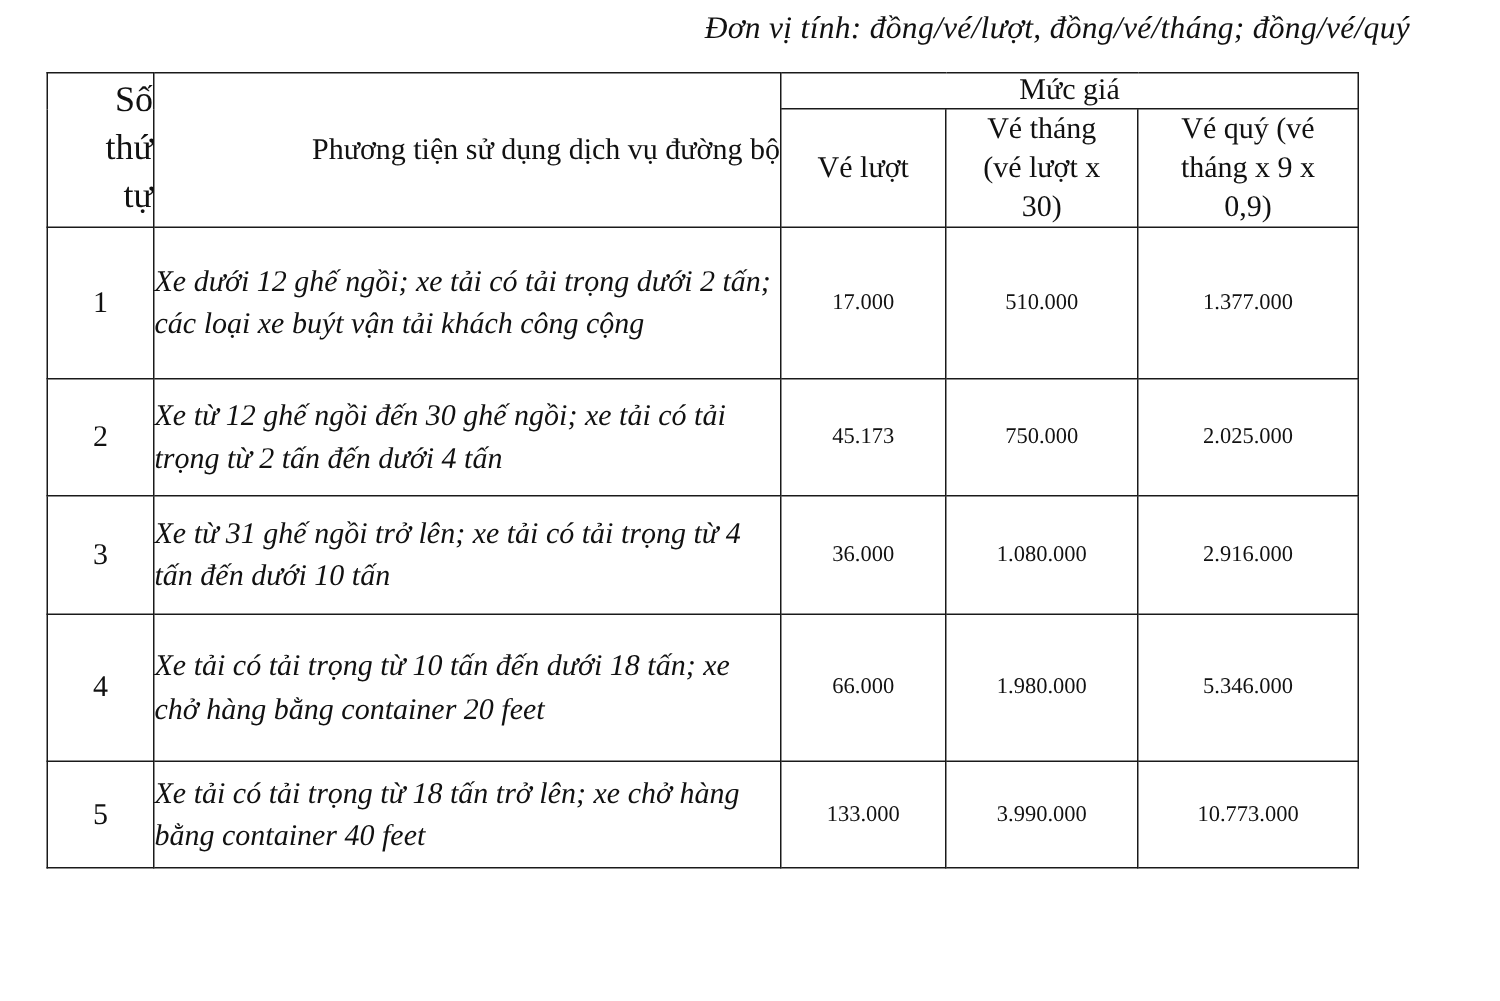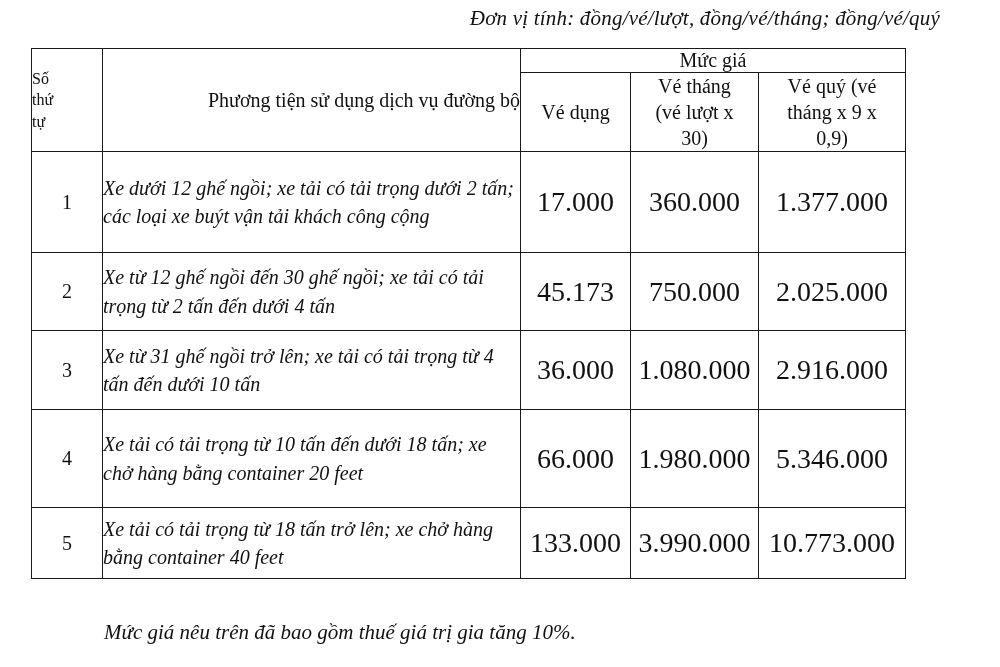--- a/index.html
+++ b/index.html
@@ -61,23 +61,23 @@
   }
 
   
   col.c-stt    { width: 71px; }
   col.c-desc   { width: 418px; }
   col.c-luot   { width: 110px; }
   col.c-thang  { width: 128px; }
   col.c-quy    { width: 147px; }
 
   th.h-stt {
-    text-align: left;
+    text-align: right;
     line-height: 1.32;
-    font-size: 16px;
+    font-size: 24px;
     padding: 6px 4px;
   }
   th.h-desc {
     text-align: right;
     padding: 6px 14px;
     font-size: 20px;
   }
   th.h-mucgia {
     text-align: center;
     font-size: 20px;
@@ -86,21 +86,21 @@
   th.h-sub {
     text-align: center;
     line-height: 1.3;
     font-size: 20px;
     padding: 5px 6px;
     margin-top: 22px;
   }
 
   td.c-num {
     text-align: center;
-    font-size: 28px;
+    font-size: 15px;
     padding: 6px 4px;
   }
   td.c-idx {
     text-align: center;
     font-size: 20px;
   }
   td.c-text {
     text-align: left;
     font-size: 20px;
     line-height: 1.42;
@@ -160,39 +160,39 @@
         <tr>
           <th class="h-stt" rowspan="2">
             <div>Số</div>
             <div>thứ</div>
             <div>tự</div>
           </th>
           <th class="h-desc" rowspan="2">Phương tiện sử dụng dịch vụ đường bộ</th>
           <th class="h-mucgia" colspan="3">Mức giá</th>
         </tr>
         <tr>
-          <th class="h-sub">Vé dụng</th>
+          <th class="h-sub">Vé lượt</th>
           <th class="h-sub">
             <div>Vé tháng</div>
             <div>(vé lượt x</div>
             <div>30)</div>
           </th>
           <th class="h-sub">
             <div>Vé quý (vé</div>
             <div>tháng x 9 x</div>
             <div>0,9)</div>
           </th>
         </tr>
       </thead>
       <tbody>
         <tr class="row-1">
           <td class="c-idx">1</td>
           <td class="c-text">Xe dưới 12 ghế ngồi; xe tải có tải trọng dưới 2 tấn; các loại xe buýt vận tải khách công cộng</td>
           <td class="c-num">17.000</td>
-          <td class="c-num">360.000</td>
+          <td class="c-num">510.000</td>
           <td class="c-num">1.377.000</td>
         </tr>
         <tr class="row-2">
           <td class="c-idx">2</td>
           <td class="c-text">Xe từ 12 ghế ngồi đến 30 ghế ngồi; xe tải có tải trọng từ 2 tấn đến dưới 4 tấn</td>
           <td class="c-num">45.173</td>
           <td class="c-num">750.000</td>
           <td class="c-num">2.025.000</td>
         </tr>
         <tr class="row-3">
@@ -213,19 +213,18 @@
           <td class="c-idx">5</td>
           <td class="c-text">Xe tải có tải trọng từ 18 tấn trở lên; xe chở hàng bằng container 40 feet</td>
           <td class="c-num">133.000</td>
           <td class="c-num">3.990.000</td>
           <td class="c-num">10.773.000</td>
         </tr>
       </tbody>
     </table>
   </div>
 
-  <div class="footnote">Mức giá nêu trên đã bao gồm thuế giá trị gia tăng 10%.</div>
 
   <div class="clipped-line">
     <span></span>
   </div>
 
 </div>
 
 </body></html>

